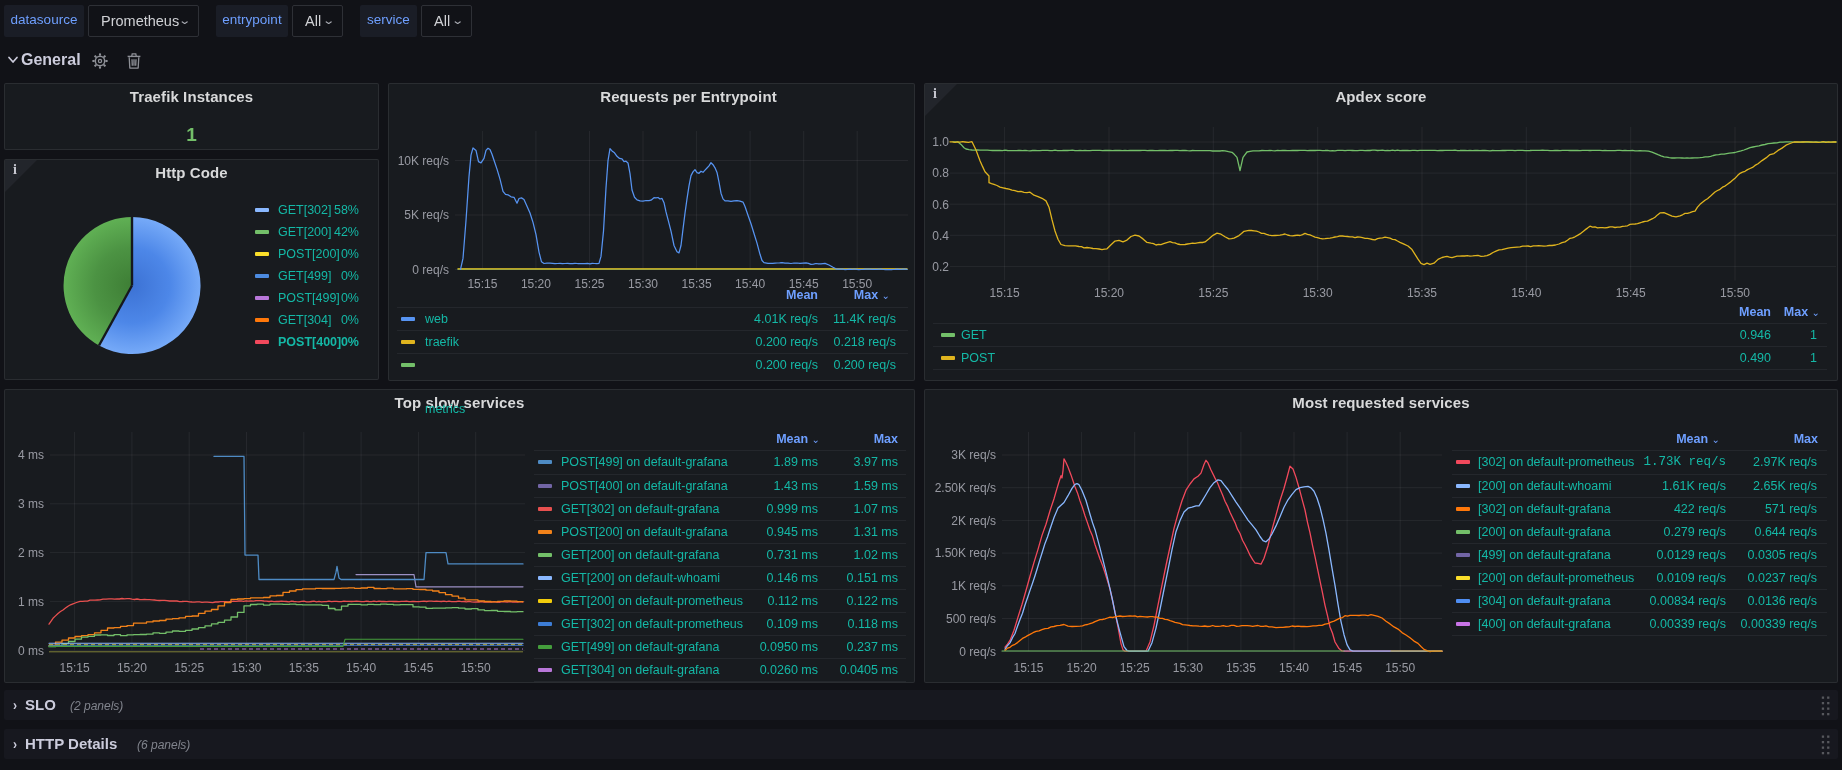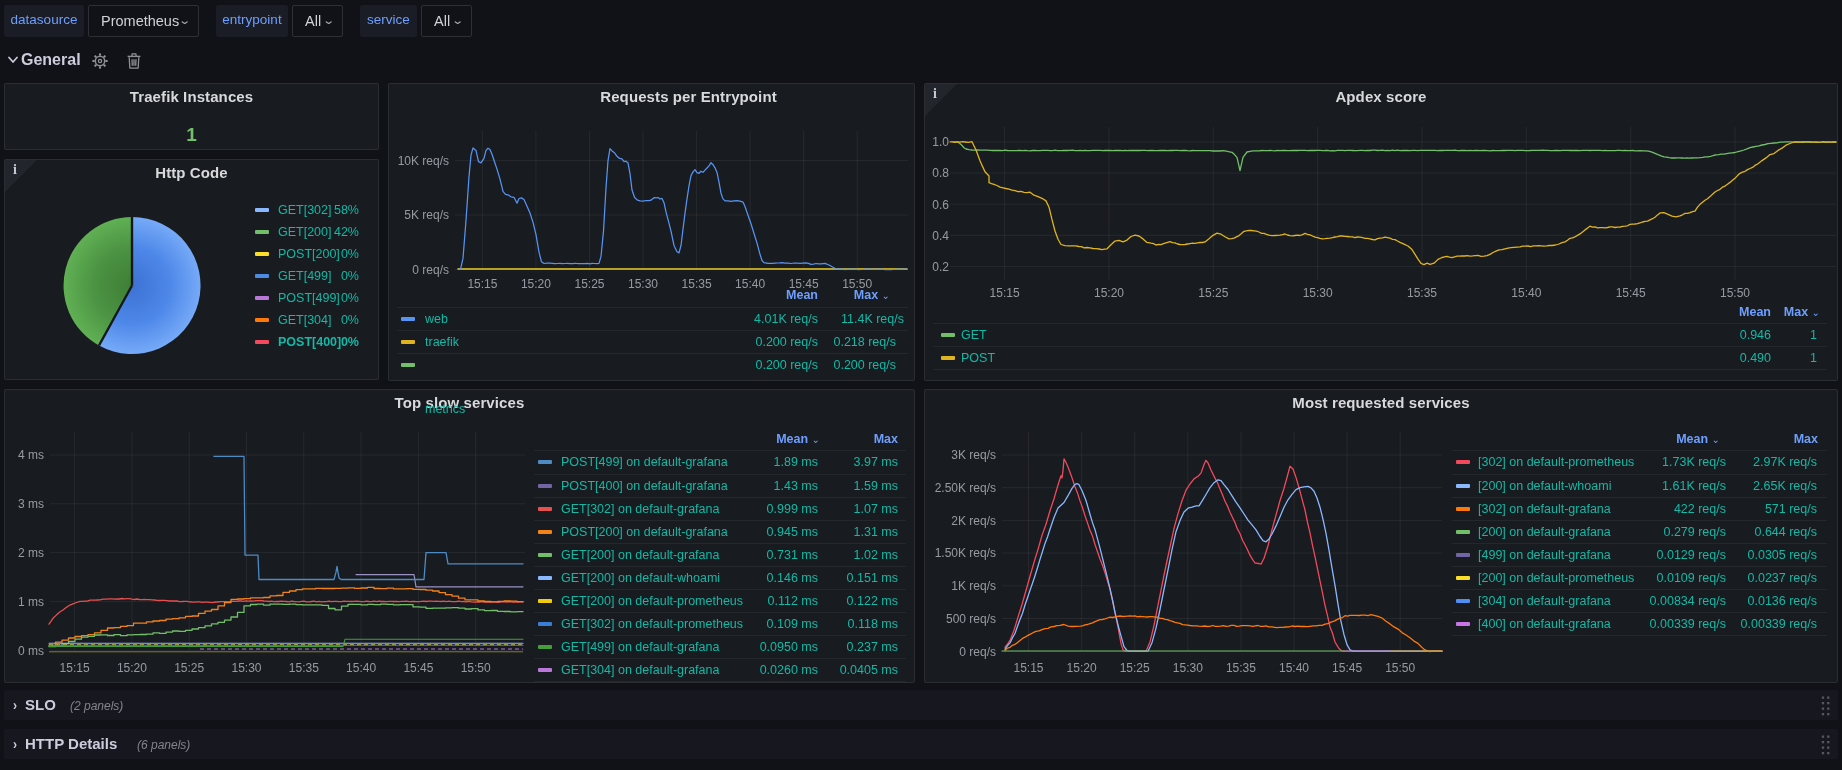--- a/index.html
+++ b/index.html
@@ -162,21 +162,21 @@
       <polyline points="458.0,268.8 907.0,268.8" fill="none" stroke="#e0b41e" stroke-width="1.3" stroke-opacity="1.0" stroke-linejoin="round" stroke-linecap="round"></polyline>
       <polyline points="460.5,269.4 463.0,258.4 466.0,220.5 469.0,176.6 471.0,155.1 473.0,147.9 476.0,150.4 478.5,161.6 481.0,162.9 484.0,158.3 486.0,150.4 488.0,148.3 490.0,149.6 492.0,154.2 494.0,160.3 497.0,169.1 500.0,179.1 503.0,191.3 505.5,194.3 508.0,194.8 511.0,196.8 514.0,197.3 517.0,203.2 519.0,198.5 521.5,197.9 524.0,199.5 527.0,206.2 530.0,213.0 533.0,222.4 536.0,234.7 539.0,252.1 541.5,261.8 544.0,263.5 547.0,263.2 550.0,263.2 552.5,263.3 555.0,263.6 557.5,263.5 560.0,263.4 562.5,263.6 565.0,263.5 567.5,263.4 570.0,263.7 572.5,263.6 575.0,263.4 577.5,263.5 580.0,263.5 582.5,263.7 585.0,263.6 587.5,263.4 590.0,263.8 592.2,263.3 594.5,263.5 596.8,263.7 599.0,263.3 601.0,256.4 603.5,231.1 606.0,187.9 608.0,160.7 610.0,148.6 612.0,150.9 614.5,152.8 617.0,156.3 619.5,158.4 622.0,158.9 624.0,161.6 626.0,161.2 628.0,162.9 630.0,173.6 632.0,190.0 634.5,197.3 637.0,199.9 640.0,200.9 643.0,201.1 646.0,200.5 649.0,200.7 651.0,200.2 654.0,197.7 656.0,197.8 658.0,197.5 660.0,199.0 662.0,198.4 664.0,202.7 666.0,211.9 668.5,221.3 671.0,231.2 674.0,245.5 677.0,251.7 679.0,252.9 681.0,245.5 683.0,229.2 685.0,213.1 687.0,198.8 689.0,185.8 691.0,175.6 693.0,171.9 695.0,169.7 697.0,172.7 699.0,173.3 701.0,171.2 703.0,172.3 705.0,170.1 707.0,168.0 709.0,165.9 711.0,162.7 713.0,164.7 715.0,167.8 717.0,172.4 719.0,182.2 721.0,193.2 723.0,198.9 725.0,200.9 728.0,200.8 731.0,201.4 734.0,200.9 737.0,200.6 740.0,201.1 743.0,202.1 745.0,206.5 748.0,215.2 751.0,223.7 754.0,233.5 757.0,243.1 760.0,254.3 762.0,260.5 764.0,262.7 768.0,263.3 770.3,263.3 772.7,263.4 775.0,263.2 777.3,263.0 779.7,262.9 782.0,262.7 785.0,263.2 788.0,263.2 791.0,263.5 794.0,263.0 797.0,263.0 800.0,263.4 803.0,263.1 806.0,262.9 808.5,263.3 811.0,264.3 813.5,264.1 816.0,263.5 818.5,263.8 821.0,263.8 825.0,263.3 829.0,265.0 833.0,267.2 837.0,269.2 840.0,269.1 842.5,269.0 845.0,269.6 847.5,269.3 850.0,269.1 852.2,269.3 854.4,269.0 856.7,269.3 858.9,269.6 861.1,269.5 863.3,269.4 865.6,269.1 867.8,269.2 870.0,269.1 872.2,269.4 874.4,269.3 876.7,269.4 878.9,269.2 881.1,269.1 883.3,269.5 885.6,269.6 887.8,269.5 890.0,269.5 892.4,269.5 894.9,269.4 897.3,269.1 899.7,269.3 902.1,269.2 904.6,269.0 907.0,269.3" fill="none" stroke="#5794f2" stroke-width="1.25" stroke-opacity="1.0" stroke-linejoin="round" stroke-linecap="round"></polyline>
     </svg>
 <div class="leg-h" style="left:700px;top:288px;width:118px;text-align:right;">Mean</div>
 <div class="leg-h" style="left:800px;top:288px;width:90px;text-align:right;">Max <span style="font-weight:400;color:#6e9fff;font-size:10px;">⌄</span></div>
 <div class="lsep" style="left:397px;top:306.5px;width:511px;"></div>
 <div class="leg-row" style="left:397px;top:307.5px;width:511px;height:22px;line-height:22px;">
       <span class="lmark" style="left:4px;background:#5794f2;"></span>
       <span style="position:absolute;left:28px;">web</span>
       <span style="position:absolute;right:90px;width:100px;text-align:right;">4.01K req/s</span>
-      <span style="position:absolute;right:4px;width:90px;text-align:right;">11.4K req/s</span>
+      <span style="position:absolute;right:12px;width:90px;text-align:right;">11.4K req/s</span>
     </div>
 <div class="lsep" style="left:397px;top:329.6px;width:511px;"></div>
 <div class="leg-row" style="left:397px;top:330.6px;width:511px;height:22px;line-height:22px;">
       <span class="lmark" style="left:4px;background:#e0b41e;"></span>
       <span style="position:absolute;left:28px;">traefik</span>
       <span style="position:absolute;right:90px;width:100px;text-align:right;">0.200 req/s</span>
       <span style="position:absolute;right:12px;width:90px;text-align:right;">0.218 req/s</span>
     </div>
 <div class="lsep" style="left:397px;top:352.7px;width:511px;"></div>
 <div class="leg-row" style="left:397px;top:353.7px;width:511px;height:22px;line-height:22px;">
@@ -380,21 +380,21 @@
       <polyline points="1002.0,651.0 1344.0,651.0" fill="none" stroke="#73bf69" stroke-width="1.1" stroke-opacity="1.0" stroke-linejoin="round" stroke-linecap="round"></polyline>
       <polyline points="1344.0,651.0 1391.0,651.0" fill="none" stroke="#9b8fc0" stroke-width="1.2" stroke-opacity="1.0" stroke-linejoin="round" stroke-linecap="round"></polyline>
       <polyline points="1391.0,651.0 1442.0,651.0" fill="none" stroke="#b0a83a" stroke-width="1.2" stroke-opacity="1.0" stroke-linejoin="round" stroke-linecap="round"></polyline>
     </svg>
 <div class="leg-h" style="left:1610px;top:432px;width:110px;text-align:right;">Mean <span style="font-weight:400;font-size:10px;">⌄</span></div>
 <div class="leg-h" style="left:1750px;top:432px;width:68px;text-align:right;">Max</div>
 <div class="lsep" style="left:1452px;top:450.4px;width:375px;"></div>
 <div class="leg-row" style="left:1452px;top:451.4px;width:375px;height:22px;line-height:22px;">
       <span class="lmark" style="left:4px;background:#f2495c;"></span>
       <span style="position:absolute;left:26px;">[302] on default-prometheus</span>
-      <span style="position:absolute;right:101px;width:110px;text-align:right;">1.73K req/s</span>
+      <span style="position:absolute;right:101px;width:110px;text-align:right;font-family:Liberation Mono, monospace;">1.73K req/s</span>
       <span style="position:absolute;right:10px;width:90px;text-align:right;">2.97K req/s</span>
     </div>
 <div class="lsep" style="left:1452px;top:473.5px;width:375px;"></div>
 <div class="leg-row" style="left:1452px;top:474.5px;width:375px;height:22px;line-height:22px;">
       <span class="lmark" style="left:4px;background:#8ab8ff;"></span>
       <span style="position:absolute;left:26px;">[200] on default-whoami</span>
       <span style="position:absolute;right:101px;width:110px;text-align:right;">1.61K req/s</span>
       <span style="position:absolute;right:10px;width:90px;text-align:right;">2.65K req/s</span>
     </div>
 <div class="lsep" style="left:1452px;top:496.6px;width:375px;"></div>

